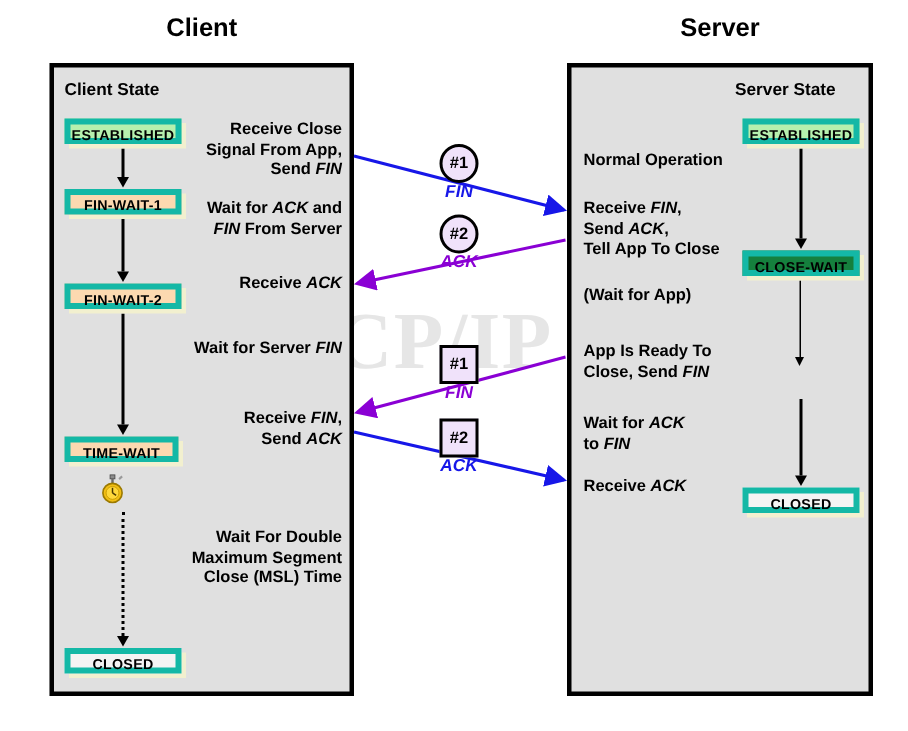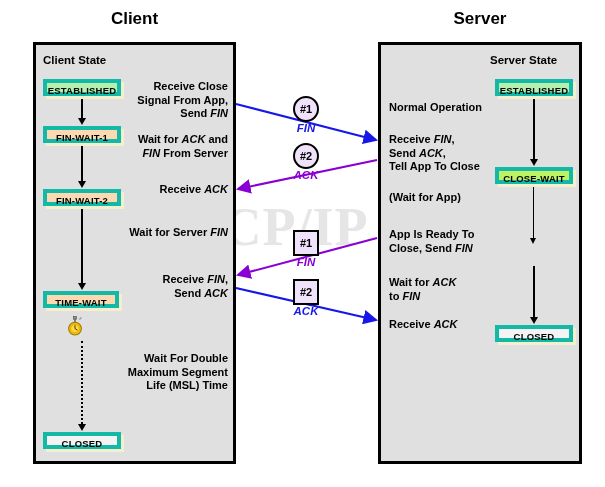--- a/index.html
+++ b/index.html
@@ -78,21 +78,21 @@
     font-size: 9.5px;
     font-weight: bold;
     color: #000;
     letter-spacing: .2px;
     box-shadow: 3px 3px 0 #f2f0cf;
     z-index: 5;
   }
   .s-established { background: #b6f0ae; }
   .s-finwait     { background: #fcd9b0; }
   .s-timewait    { background: #fcd9b0; }
-  .s-closewait   { background: #bef264; }
+  .s-closewait   { background: #15803d; }
   .s-lastack     { background: #fcb2b2; }
   .s-closed      { background: #f4f4f4; }
 
   
   .v-arrow {
     position: absolute;
     z-index: 4;
   }
   .v-arrow .shaft {
     position: absolute;
@@ -249,21 +249,21 @@
 
   <div class="note right" style="left:115px; top:183px; width:113px;">Receive <i>ACK</i></div>
 
   <div class="note right" style="left:106px; top:226px; width:122px;">Wait for Server <i>FIN</i></div>
 
   <div class="note right" style="left:115px; top:273px; width:113px;">Receive <i>FIN</i>,
 Send <i>ACK</i></div>
 
   <div class="note right" style="left:110px; top:352px; width:118px;">Wait For Double
 Maximum Segment
-Life (MSL) Time</div>
+Close (MSL) Time</div>
 
   <div class="state-box s-established" style="left:495px; top:79px; width:78px;">ESTABLISHED</div>
   <div class="state-box s-closewait" style="left:495px; top:167px; width:78px;">CLOSE-WAIT</div>
   <div class="state-box s-closed" style="left:495px; top:325px; width:78px;">CLOSED</div>
 
   <div class="v-arrow" style="left:533px; top:99px; height:67px;">
     <div class="shaft" style="height:60px;"></div>
     <div class="head" style="top:60px;"></div>
   </div>
   <div class="v-arrow thin" style="left:533px; top:187px; height:58px;">

